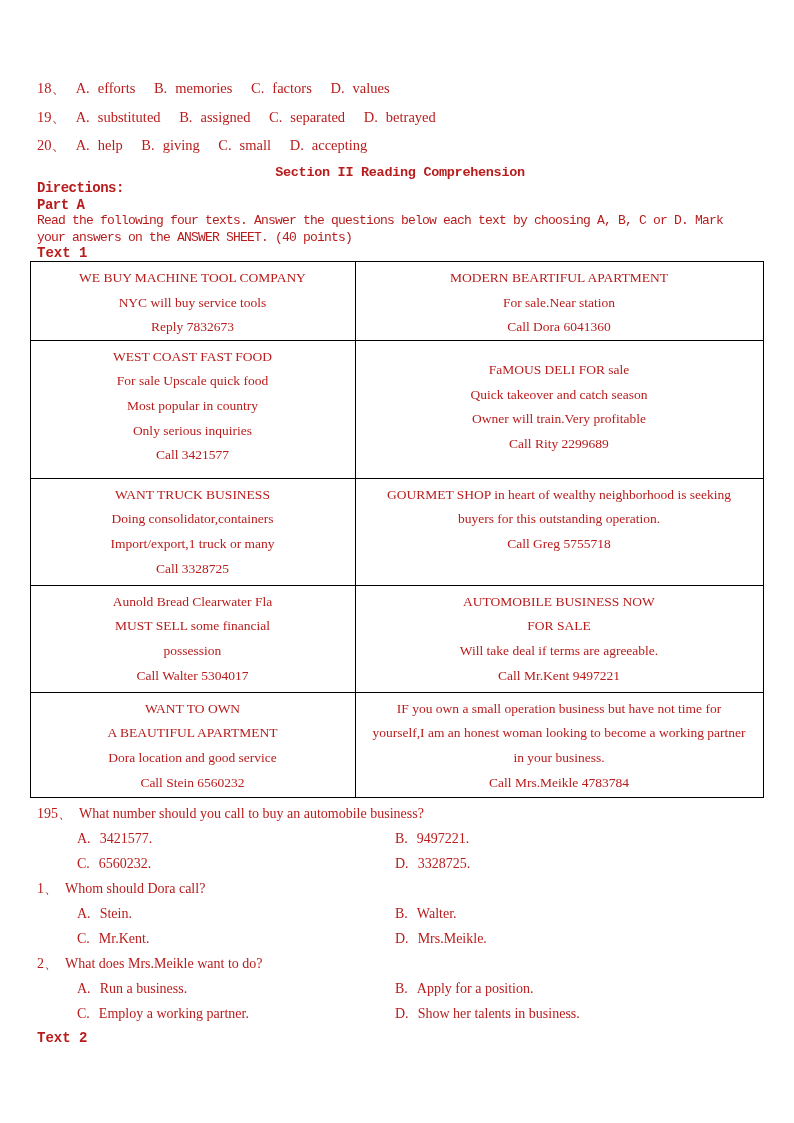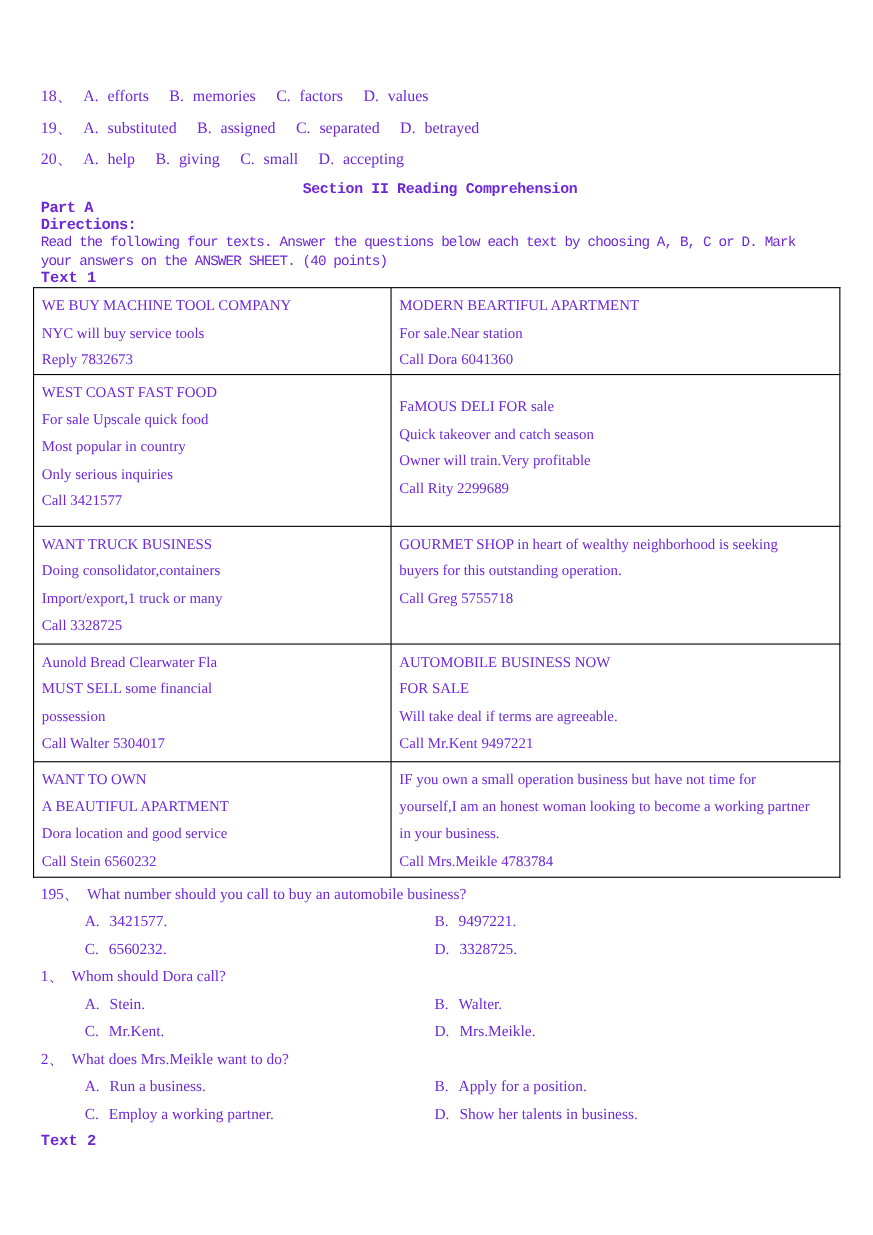--- a/index.html
+++ b/index.html
@@ -1,34 +1,34 @@
 <!DOCTYPE html>
 <html><head>
 <meta charset="utf-8">
 <style>
   html,body{margin:0;padding:0;background:#888;}
-  .page{width:794px;height:1123px;background:#ffffff;color:#6d28d9;position:relative;margin:0 auto;overflow:hidden;}
+  .page{width:794px;height:1123px;background:#ffffff;color:#b91c1c;position:relative;margin:0 auto;overflow:hidden;}
   .content{position:absolute;inset:0;box-sizing:border-box;padding:78px 31px 0 37px;}
 
   
   .cloze-line{font:14.5px "Liberation Serif","DejaVu Serif",serif;line-height:20px;margin-bottom:8.7px;white-space:nowrap;}
   .cloze-num{margin-right:6px;}
   .copt{margin-right:15px;}
   .copt .k{margin-right:8px;}
 
   
   .sec-title{text-align:center;font:bold 13.5px "Liberation Mono","DejaVu Sans Mono",monospace;letter-spacing:-0.3px;line-height:17px;margin-top:0;}
   .hdr{font:bold 14px "Liberation Mono","DejaVu Sans Mono",monospace;line-height:15px;letter-spacing:-0.5px;}
   .part{margin-top:2px;}
   .dir-line{font:13px "Liberation Mono","DejaVu Sans Mono",monospace;letter-spacing:-0.8px;line-height:16.5px;white-space:nowrap;}
   .text-label{text-align:left;font:bold 14px "Liberation Mono","DejaVu Sans Mono",monospace;line-height:15px;}
   .text2{margin-top:5px;}
 
   
-  table.ads{border-collapse:collapse;table-layout:fixed;width:733px;margin-left:-7px;}
+  table.ads{border-collapse:collapse;table-layout:fixed;width:733px;margin-left:-7px;text-align:center;}
   table.ads td{border:1px solid #000;vertical-align:top;padding:4px 8px 0 7px;font:13.5px "Liberation Serif","DejaVu Serif",serif;line-height:24.6px;white-space:nowrap;overflow:hidden;}
   table.ads col.c1{width:325px;} table.ads col.c2{width:408px;}
   table.ads tr.r1{height:75px;} table.ads tr.r2{height:138px;}
   table.ads tr.r3{height:107px;} table.ads tr.r4{height:107px;} table.ads tr.r5{height:105px;}
   table.ads tr.r2 td.right{vertical-align:middle;padding-bottom:8px;}
 
   
   .q-block{margin-top:3px;font:14px "Liberation Serif","DejaVu Serif",serif;}
   .q-line{line-height:25px;white-space:nowrap;}
   .q-num{margin-right:7px;}
@@ -59,22 +59,22 @@
     </div>
     <div class="cloze-line">
       <span class="cloze-num">20、</span>
       <span class="copt"><span class="k">A.</span><span>help</span></span>
       <span class="copt"><span class="k">B.</span><span>giving</span></span>
       <span class="copt"><span class="k">C.</span><span>small</span></span>
       <span class="copt"><span class="k">D.</span><span>accepting</span></span>
     </div>
 
     <div class="sec-title">Section II Reading Comprehension</div>
+    <div class="hdr">Directions:</div>
     <div class="hdr part">Part A</div>
-    <div class="hdr">Directions:</div>
     <div class="dir-line">Read the following four texts. Answer the questions below each text by choosing A, B, C or D. Mark</div>
     <div class="dir-line">your answers on the ANSWER SHEET. (40 points)</div>
     <div class="text-label">Text 1</div>
 
     <table class="ads">
       <colgroup>
           <col class="c1">
           <col class="c2">
         </colgroup>
       <tbody>

